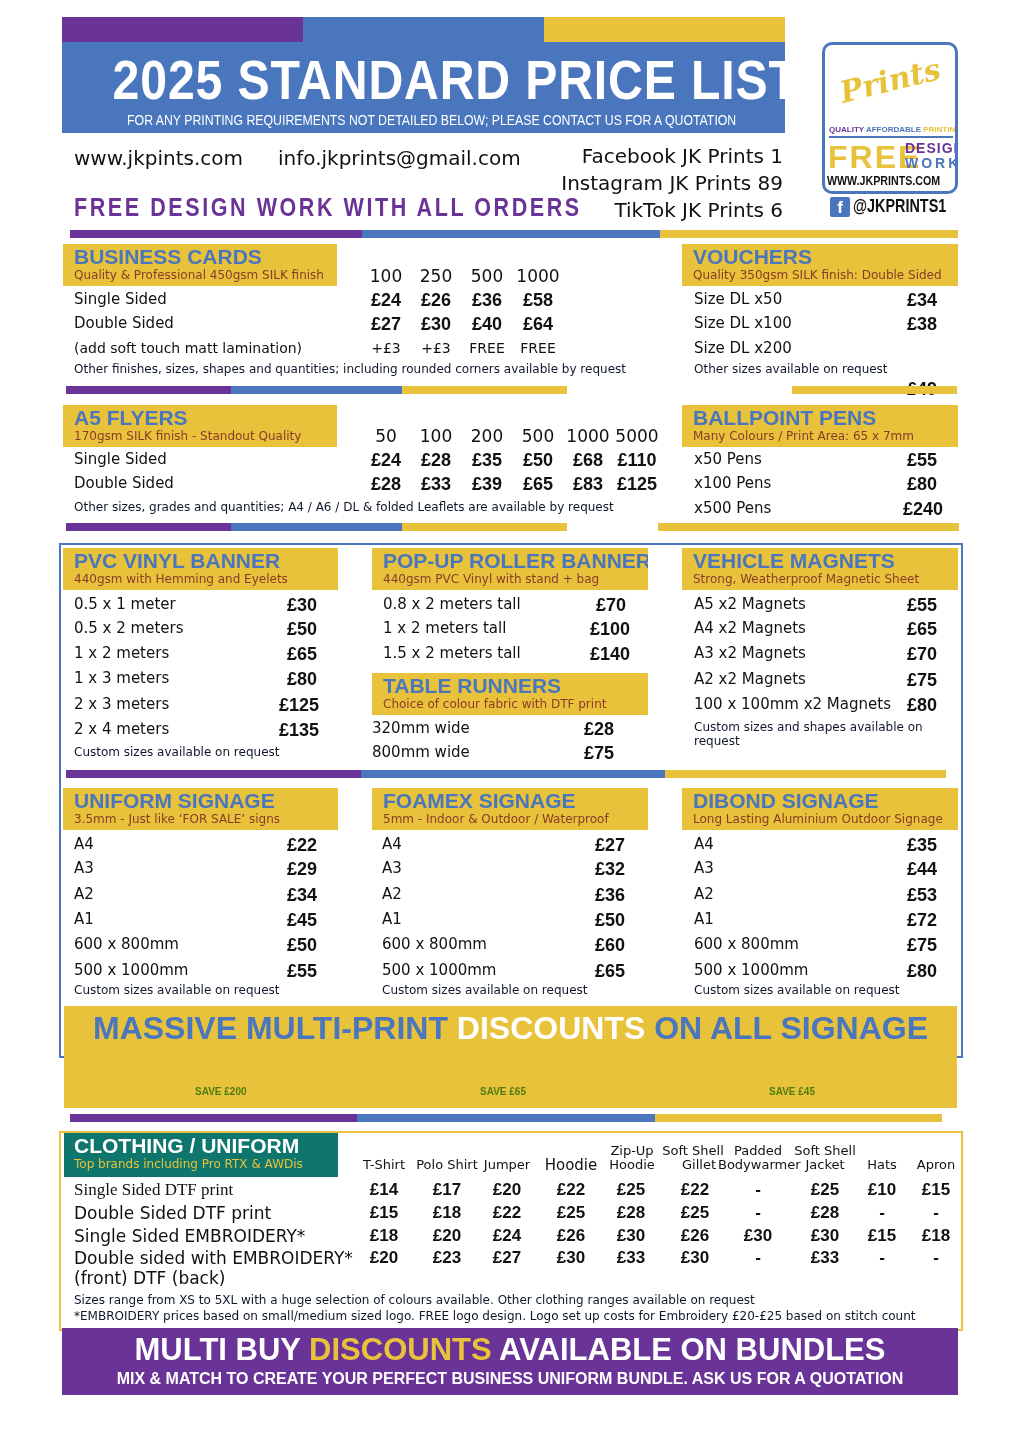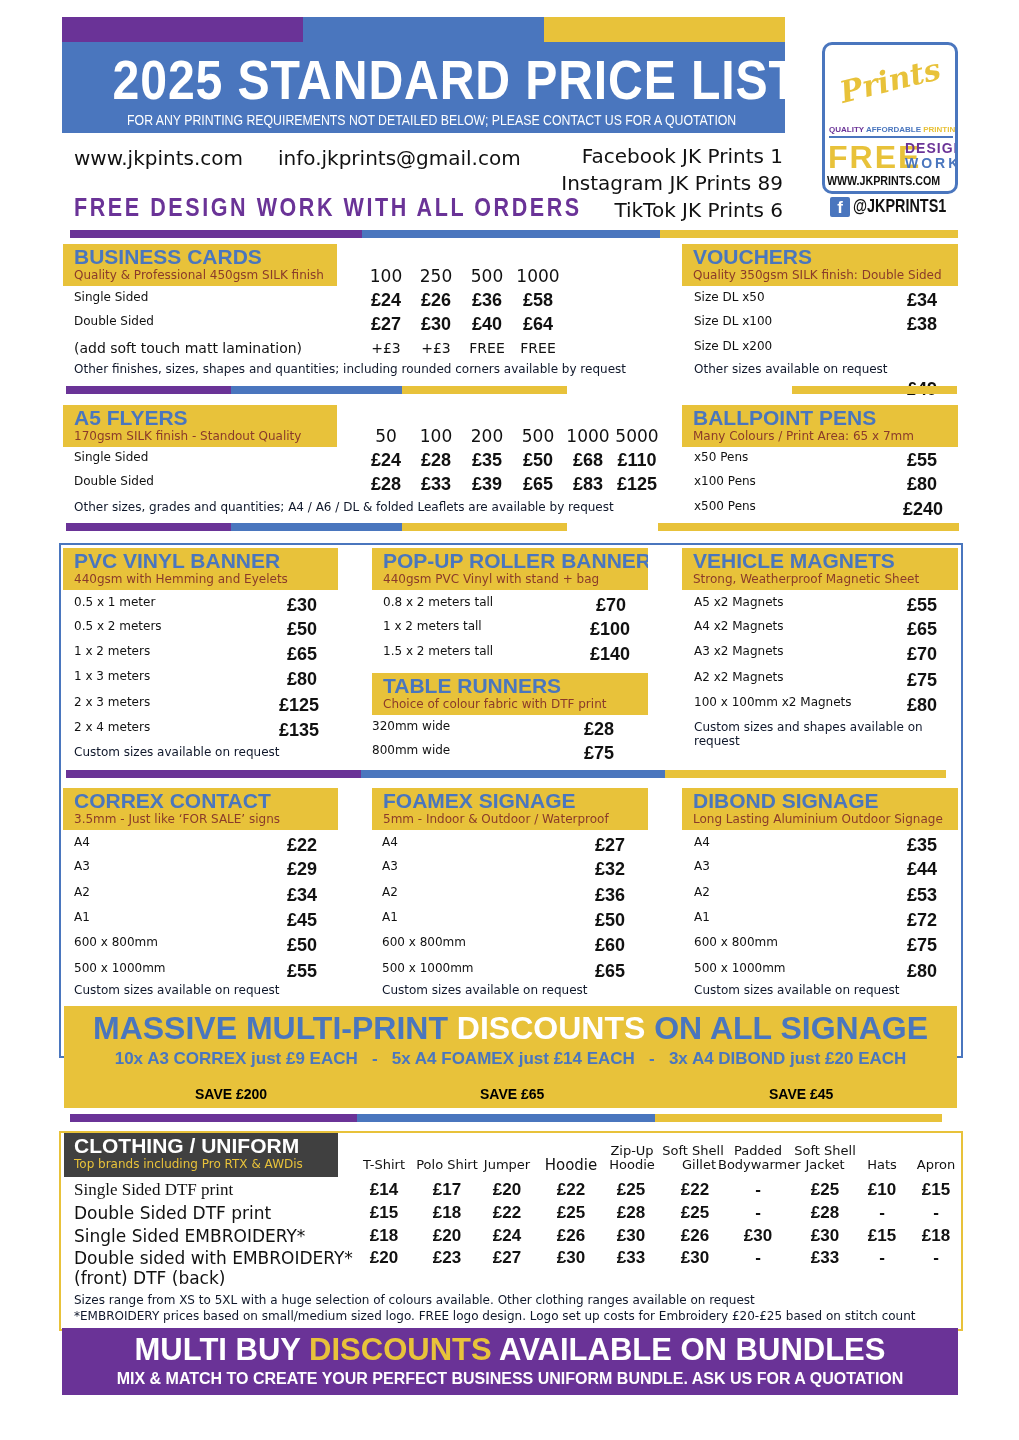--- a/index.html
+++ b/index.html
@@ -38,40 +38,40 @@
   
   .contact { font-family:"DejaVu Sans",sans-serif; font-size:20px; color:#111; white-space:nowrap; }
   #free-design-line { left:74px; top:193px; font-family:"Liberation Sans",sans-serif; font-weight:bold; font-size:25px; color:#6a3397; letter-spacing:3px; transform:scaleX(0.86); transform-origin:left; white-space:nowrap; }
   .social { right: 236px; text-align:right; }
 
   
   .sec-head { position:absolute; background:#e8c23a; padding: 2px 10px 0 11px; overflow:hidden; }
   .sec-title { font-family:"Liberation Sans",sans-serif; font-weight:bold; font-size:21px; line-height:22px; color:#4a76be; white-space:nowrap; display:block; }
   .sec-sub { font-family:"DejaVu Sans",sans-serif; font-size:12px; line-height:15px; color:#8a3b2a; white-space:nowrap; display:block; }
 
-  .row-label { position:absolute; font-size:12px; color:#111; white-space:nowrap; }
+  .row-label { position:absolute; font-size:15px; color:#111; white-space:nowrap; }
   .price { position:absolute; font-family:"Liberation Sans",sans-serif; font-weight:bold; font-size:18px; color:#111; white-space:nowrap; text-align:right; }
   .qty { position:absolute; font-size:17px; color:#111; white-space:nowrap; text-align:center; }
   .note { position:absolute; font-size:12px; color:#0f172a; white-space:nowrap; }
   .small-val { position:absolute; font-size:14px; color:#111; white-space:nowrap; text-align:center; }
 
   
   #signage-box { left:59px; top:543px; width:904px; height:515px; border: 2px solid #4a76be; }
   #clothing-box { left:59px; top:1131px; width:904px; height:200px; border: 2px solid #e8c23a; }
 
   
   #discount-banner { left:64px; top:1006px; width:893px; height:102px; background:#e8c23a; text-align:center; }
   #disc-title { font-family:"Liberation Sans",sans-serif; font-weight:bold; font-size:32px; line-height:40px; color:#4a76be; white-space:nowrap; padding-top:2px;}
   #disc-title .white { color:#fff; }
   #disc-example { font-family:"Liberation Sans",sans-serif; font-weight:bold; font-size:10px; color:#4a76be; line-height:14px; }
   #disc-deals { font-family:"Liberation Sans",sans-serif; font-weight:bold; font-size:17px; color:#4a76be; line-height:22px; white-space:nowrap; }
-  .save { position:absolute; font-family:"Liberation Sans",sans-serif; font-weight:bold; font-size:14px; color:#000000; white-space:nowrap;text-align:right; }
-
-  
-  #cloth-head { left:64px; top:1133px; width:274px; height:44px; background:#404040; padding:2px 8px 0 10px; }
+  .save { position:absolute; font-family:"Liberation Sans",sans-serif; font-weight:bold; font-size:10px; color:#4d7c0f; white-space:nowrap;text-align:right; }
+
+  
+  #cloth-head { left:64px; top:1133px; width:274px; height:44px; background:#0f766e; padding:2px 8px 0 10px; }
   #cloth-head .sec-title { color:#fff; }
   #cloth-head .sec-sub { color:#e8c23a; }
   .col-head { position:absolute; font-size:13px; line-height:14px; color:#111; text-align:center; white-space:nowrap; }
   .cprice { position:absolute; font-family:"Liberation Sans",sans-serif; font-weight:bold; font-size:17px; color:#111; text-align:center; width:50px; }
   .clabel { position:absolute; font-size:17px; color:#111; white-space:nowrap; line-height:20px; }
 
   #bundle-banner { left:62px; top:1328px; width:896px; height:67px; background:#6a3397; text-align:center; color:#fff; }
   #bundle-title { font-family:"Liberation Sans",sans-serif; font-weight:bold; font-size:31px; line-height:38px; padding-top:3px; white-space:nowrap; }
   #bundle-title .yel { color:#e8c23a; }
   #bundle-sub { font-family:"Liberation Sans",sans-serif; font-weight:bold; font-size:16px; line-height:20px; white-space:nowrap; }
@@ -268,21 +268,21 @@
 <div class="note" style="left:694px;top:720px;">Custom sizes and shapes available on</div>
 <div class="note" style="left:694px;top:734px;">request</div>
 
 <div class="tribar" style="left:66px;top:770px;width:880px;height:8px;">
   <div class="c-purple" style="width:295px"></div>
   <div class="c-blue" style="width:304px"></div>
   <div class="c-yellow" style="width:281px"></div>
 </div>
 
 <div class="sec-head" style="left:63px;top:788px;width:275px;height:42px;">
-  <span class="sec-title">CORREX CONTACT</span>
+  <span class="sec-title">UNIFORM SIGNAGE</span>
   <span class="sec-sub">3.5mm - Just like ‘FOR SALE’ signs</span>
 </div>
 <div class="row-label" style="left:74px;top:835px;">A4</div>
 <div class="price" style="left:260px;top:835px;width:57px;">£22</div>
 <div class="row-label" style="left:74px;top:859px;">A3</div>
 <div class="price" style="left:260px;top:859px;width:57px;">£29</div>
 <div class="row-label" style="left:74px;top:885px;">A2</div>
 <div class="price" style="left:260px;top:885px;width:57px;">£34</div>
 <div class="row-label" style="left:74px;top:910px;">A1</div>
 <div class="price" style="left:260px;top:910px;width:57px;">£45</div>
@@ -323,21 +323,20 @@
 <div class="row-label" style="left:694px;top:910px;">A1</div>
 <div class="price" style="left:880px;top:910px;width:57px;">£72</div>
 <div class="row-label" style="left:694px;top:935px;">600 x 800mm</div>
 <div class="price" style="left:880px;top:935px;width:57px;">£75</div>
 <div class="row-label" style="left:694px;top:961px;">500 x 1000mm</div>
 <div class="price" style="left:880px;top:961px;width:57px;">£80</div>
 <div class="note" style="left:694px;top:983px;">Custom sizes available on request</div>
 
 <div id="discount-banner" class="abs">
   <div id="disc-title"><span>MASSIVE MULTI-PRINT </span><span class="white">DISCOUNTS</span><span> ON ALL SIGNAGE</span></div>
-  <div id="disc-deals" style="white-space:pre;">10x A3 CORREX just £9 EACH   -   5x A4 FOAMEX just £14 EACH   -   3x A4 DIBOND just £20 EACH</div>
 </div>
 <div class="save" style="left:195px;top:1086px;">SAVE £200</div>
 <div class="save" style="left:480px;top:1086px;">SAVE £65</div>
 <div class="save" style="left:769px;top:1086px;">SAVE £45</div>
 
 <div class="tribar" style="left:70px;top:1114px;width:872px;height:8px;">
   <div class="c-purple" style="width:287px"></div>
   <div class="c-blue" style="width:298px"></div>
   <div class="c-yellow" style="width:287px"></div>
 </div>

